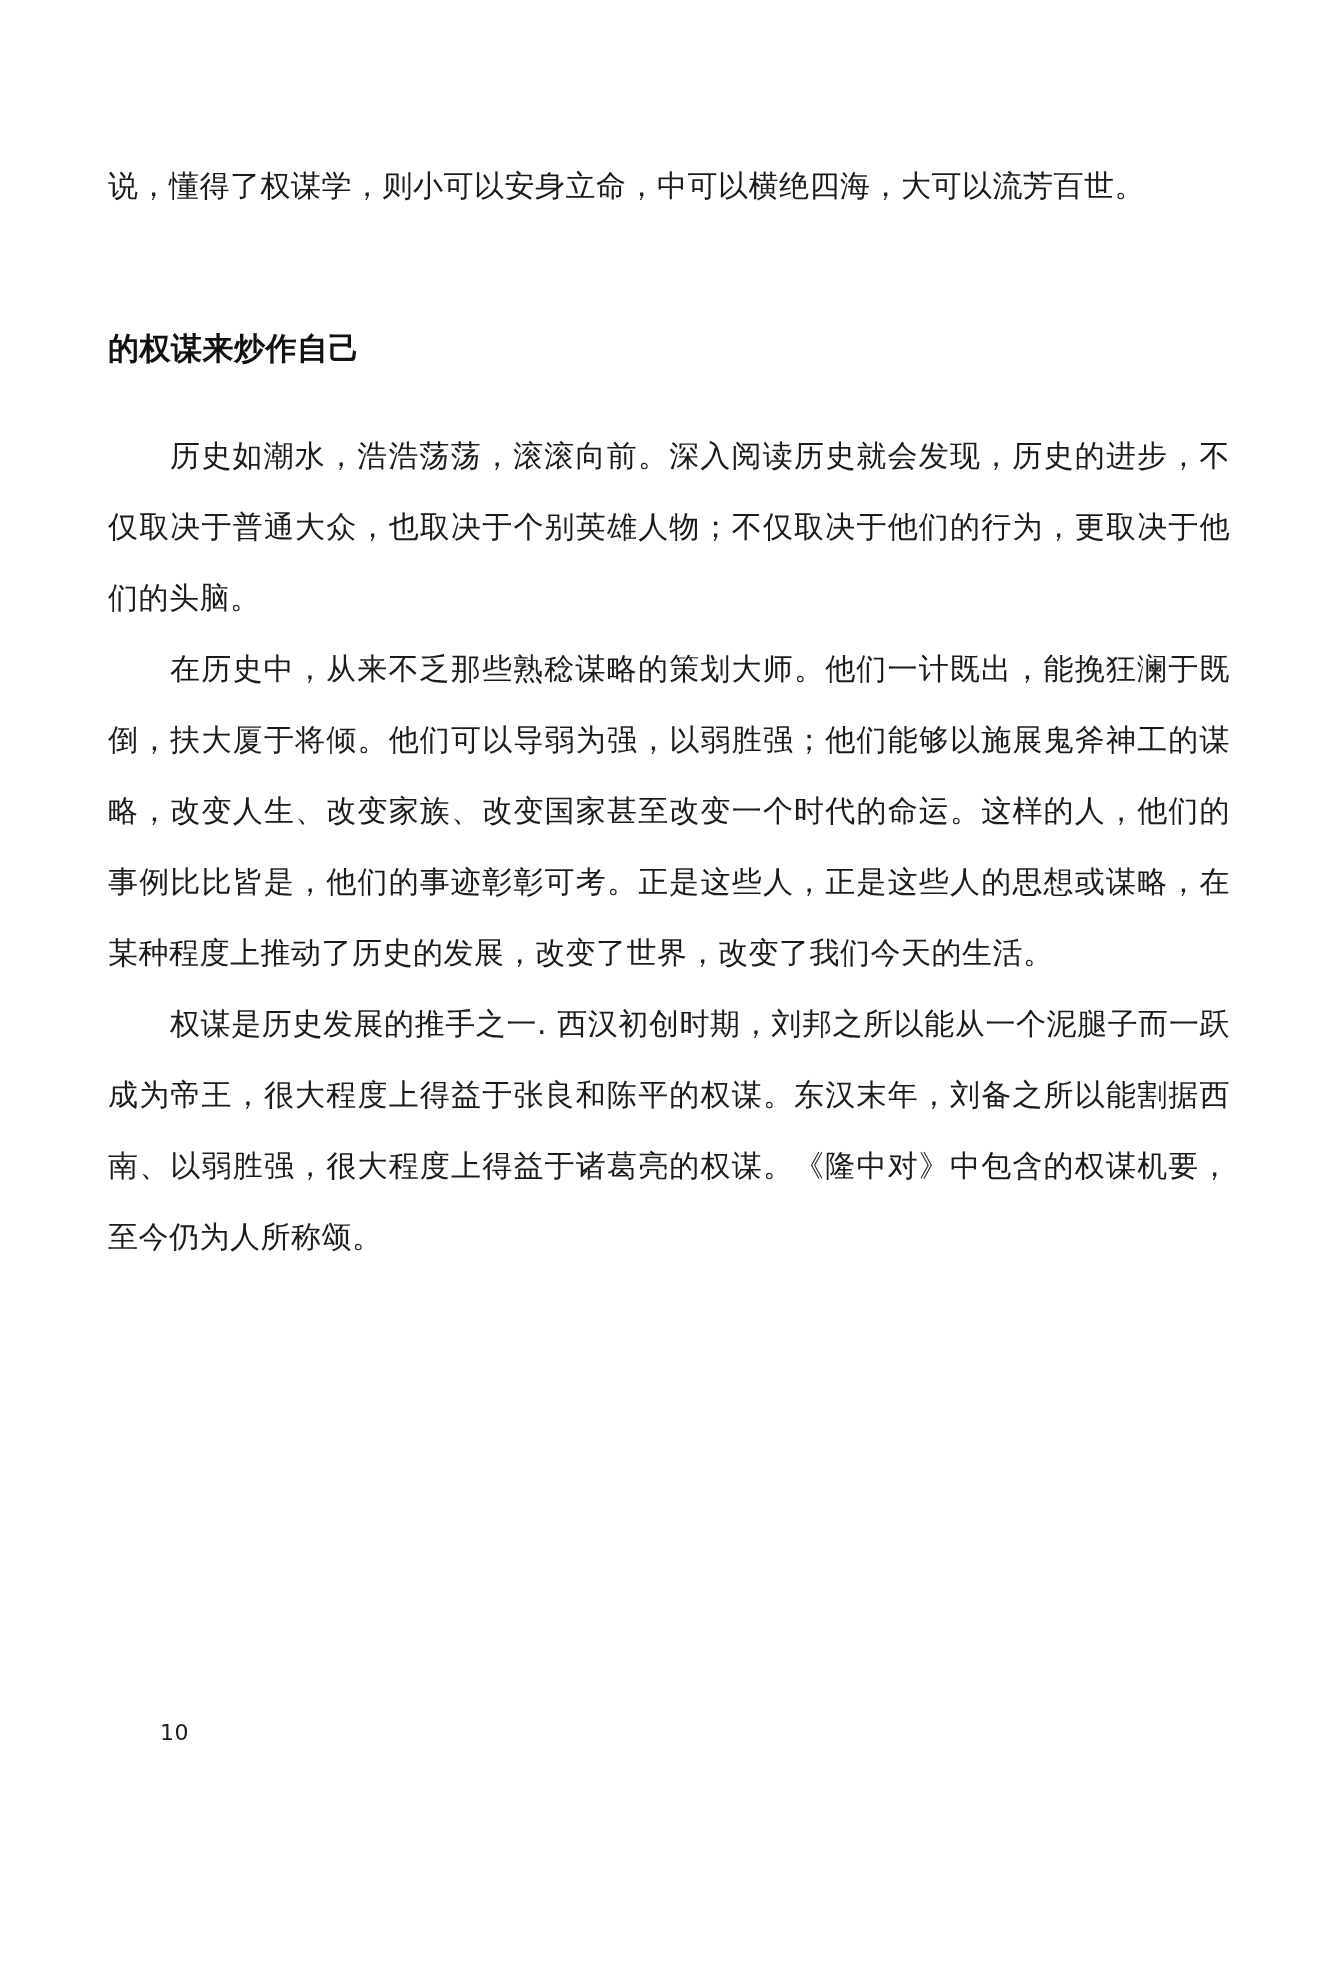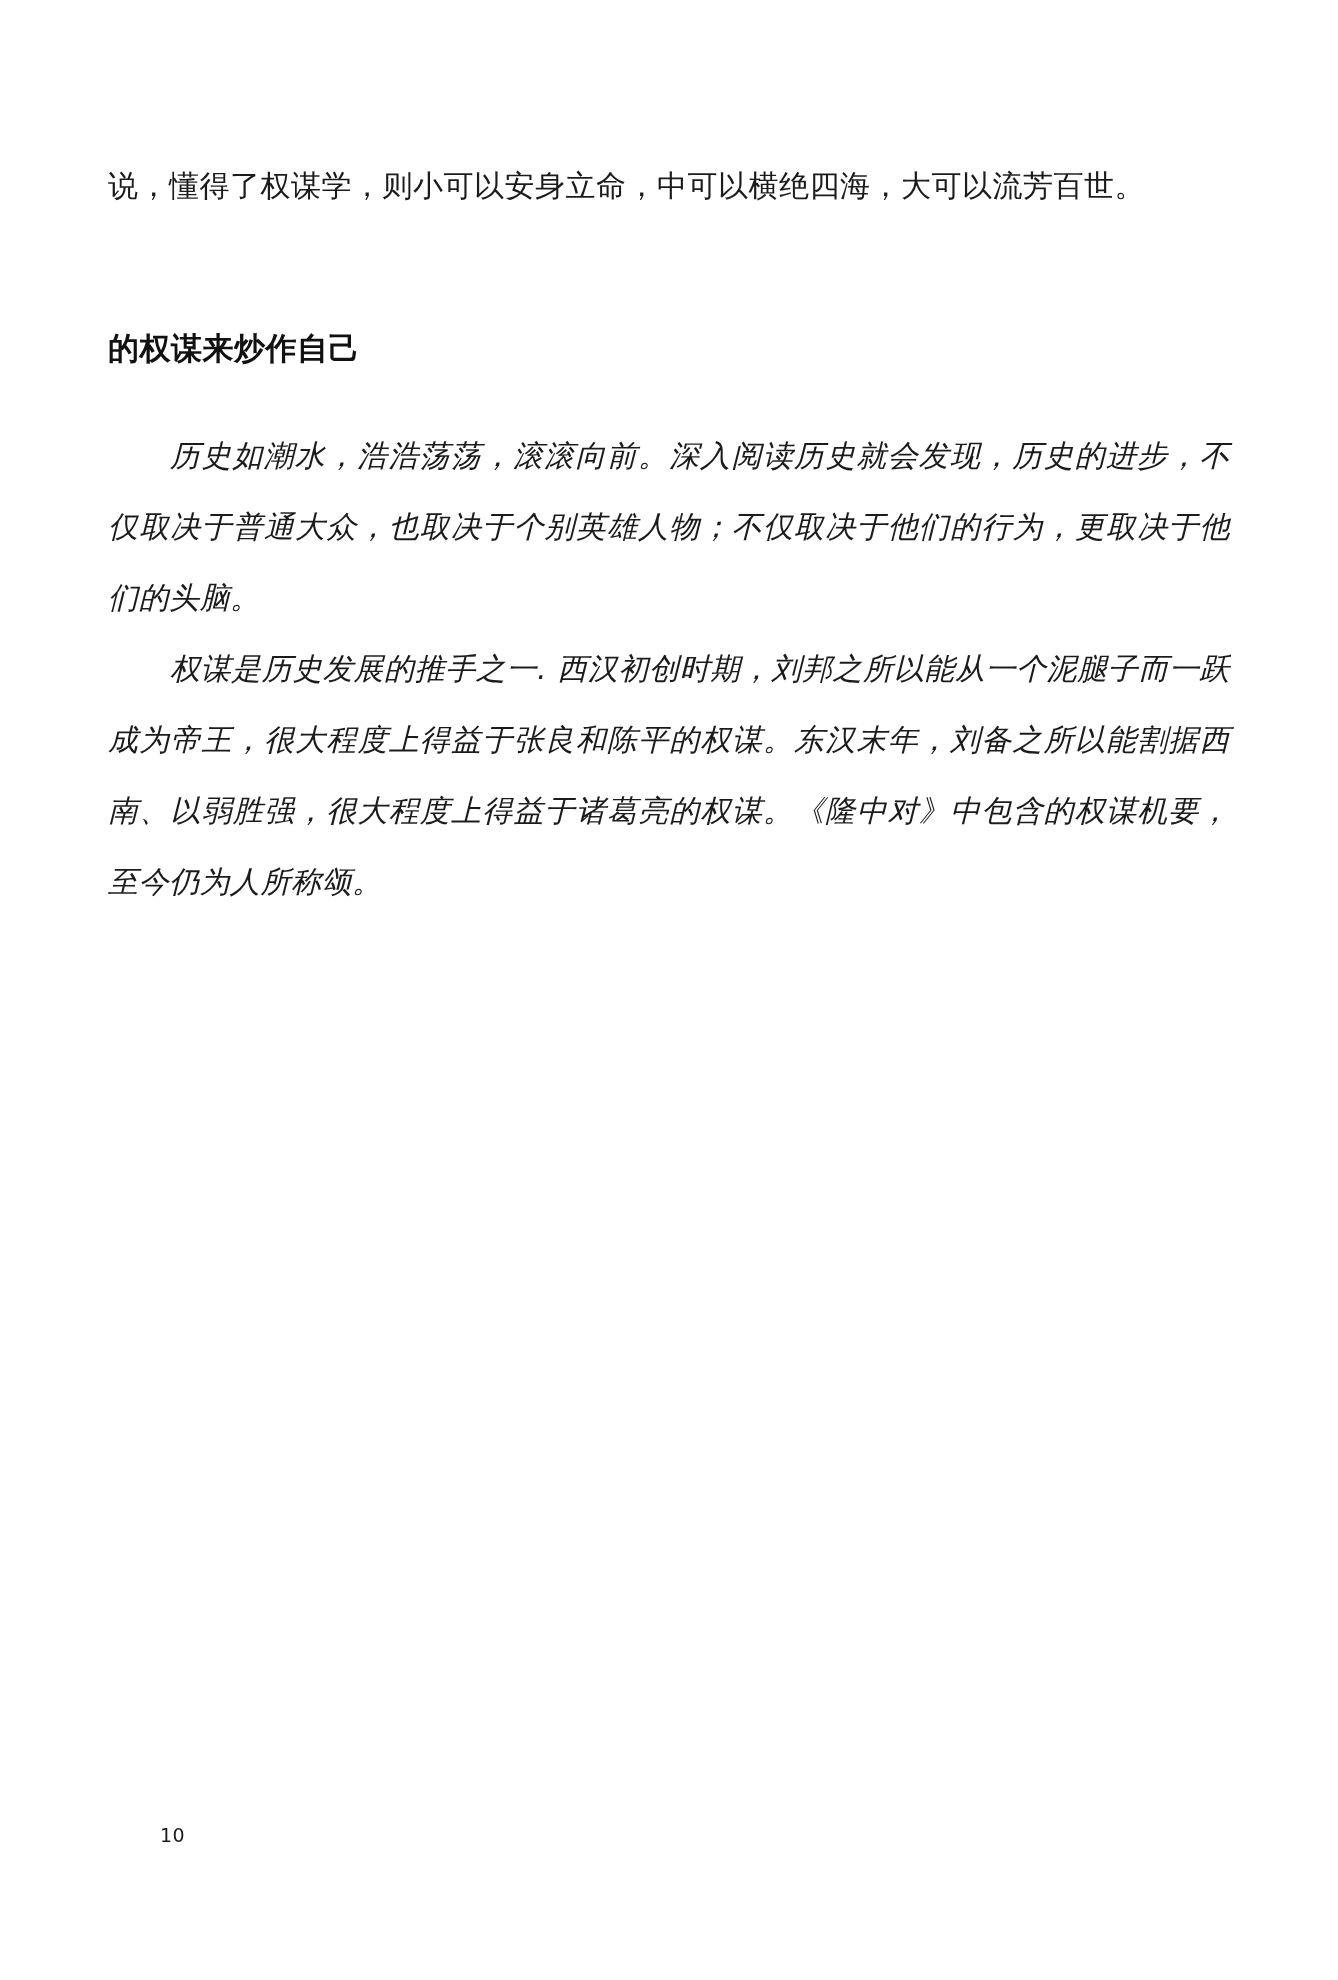--- a/index.html
+++ b/index.html
@@ -32,41 +32,40 @@
     line-height: 71px;
     letter-spacing: 0.5px;
     text-align: justify;
     text-justify: inter-character;
     margin: 0;
     color: #1b1b1b;
     font-weight: 400;
   }
   .para.indent {
     text-indent: 62px;
-    font-style: italic;
   }
   .heading {
     font-size: 31px;
     font-weight: 700;
     line-height: 40px;
     margin: 0;
     color: #111111;
     letter-spacing: 0.5px;
   }
   .spacer-after-first {
     height: 107px;
   }
   .spacer-after-heading {
     height: 52px;
   }
   .page-number {
     position: absolute;
     left: 160px;
-    top: 1824px;
-    font-size: 19px;
+    top: 1722px;
+    font-size: 22px;
     color: #1b1b1b;
     line-height: 22px;
     letter-spacing: 0.5px;
   }
   .nbsp-gap {
     display: inline-block;
     width: 34px;
   }
 </style>
 </head>
@@ -79,20 +78,21 @@
     <p class="para">说，懂得了权谋学，则小可以安身立命，中可以横绝四海，大可以流芳百世。</p>
 
     <div class="spacer-after-first"></div>
 
     <h2 class="heading">的权谋来炒作自己</h2>
 
     <div class="spacer-after-heading"></div>
 
     <p class="para indent">历史如潮水，浩浩荡荡，滚滚向前。深入阅读历史就会发现，历史的进步，不仅取决于普通大众，也取决于个别英雄人物；不仅取决于他们的行为，更取决于他们的头脑。</p>
 
+    <p class="para indent">在历史中，从来不乏那些熟稔谋略的策划大师。他们一计既出，能挽狂澜于既倒，扶大厦于将倾。他们可以导弱为强，以弱胜强；他们能够以施展鬼斧神工的谋略，改变人生、改变家族、改变国家甚至改变一个时代的命运。这样的人，他们的事例比比皆是，他们的事迹彰彰可考。正是这些人，正是这些人的思想或谋略，在某种程度上推动了历史的发展，改变了世界，改变了我们今天的生活。</p>
 
     <p class="para indent">权谋是历史发展的推手之一. 西汉初创时期，刘邦之所以能从一个泥腿子而一跃成为帝王，很大程度上得益于张良和陈平的权谋。东汉末年，刘备之所以能割据西南、以弱胜强，很大程度上得益于诸葛亮的权谋。《隆中对》中包含的权谋机要，至今仍为人所称颂。</p>
 
 
   </div>
 
   <div class="page-number">10</div>
 
 </div>
 

